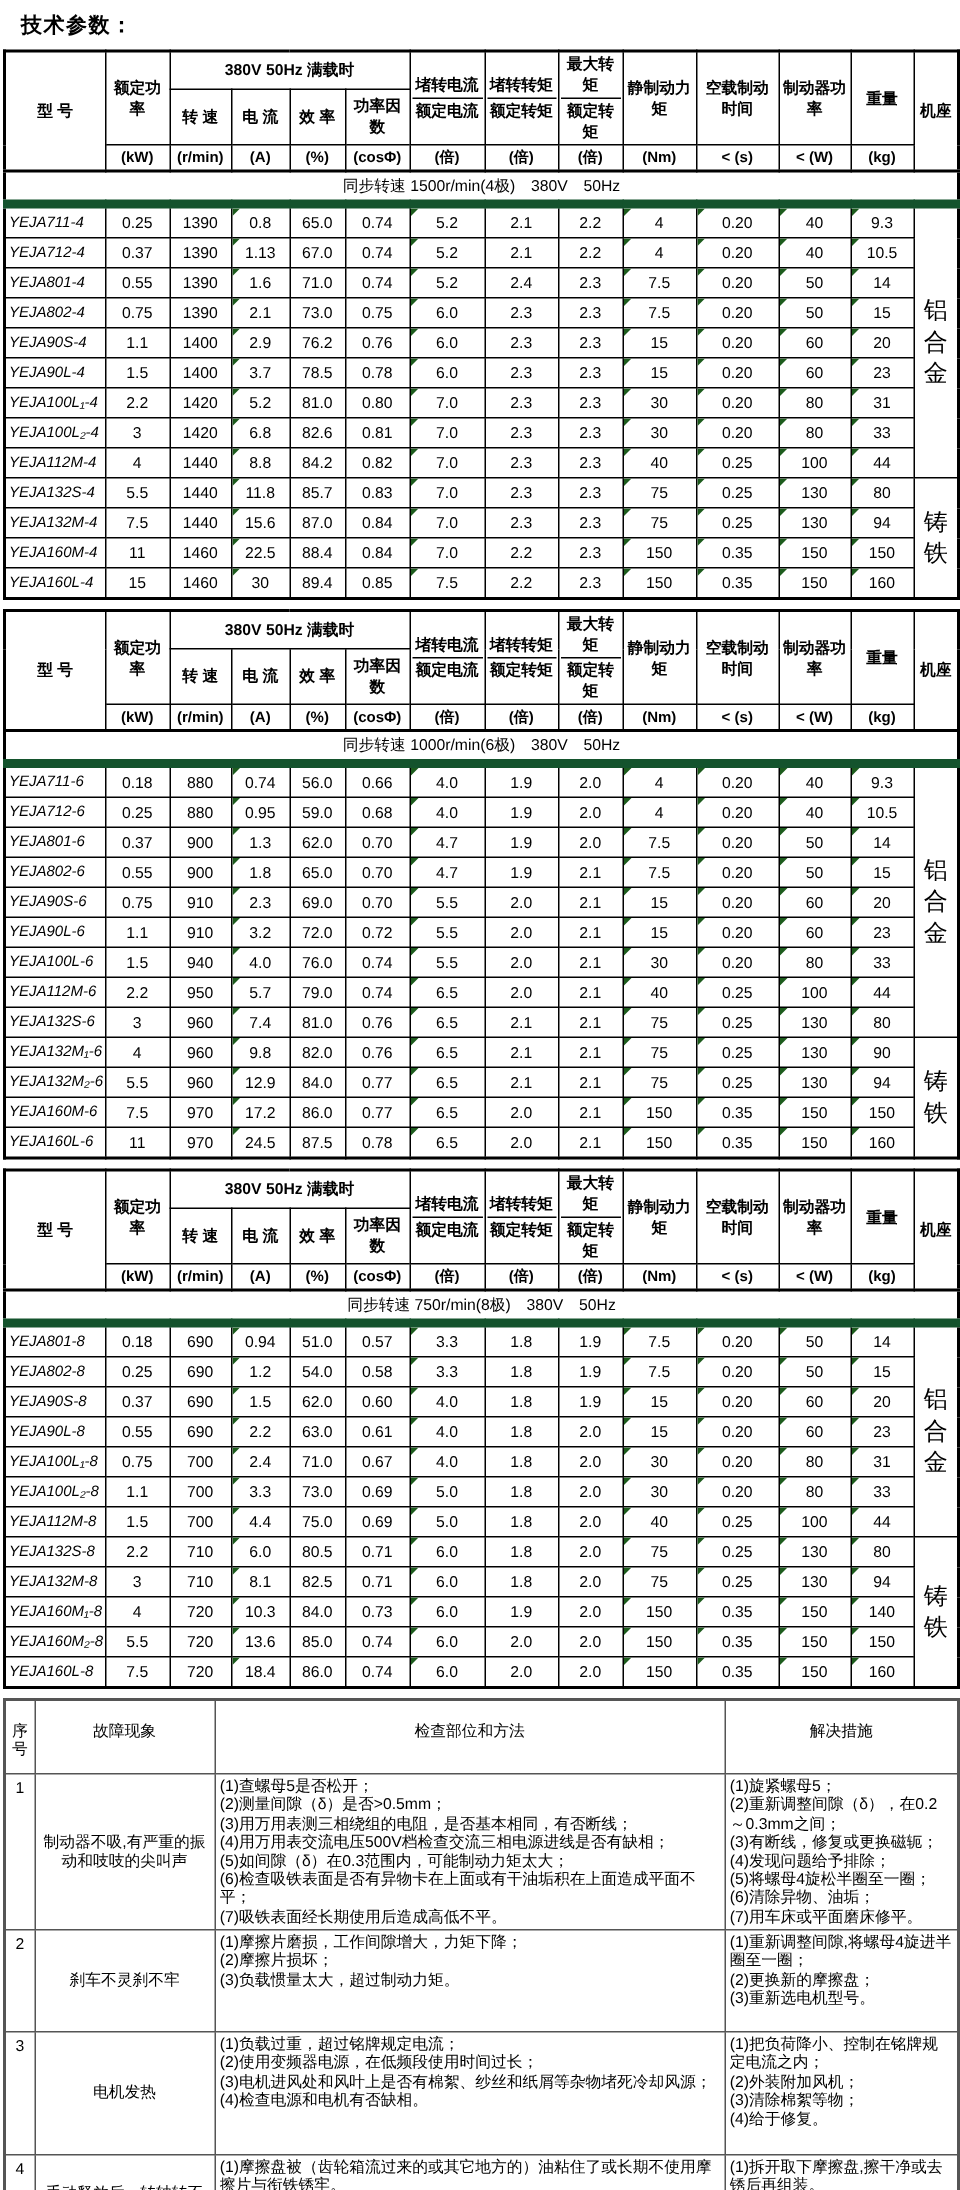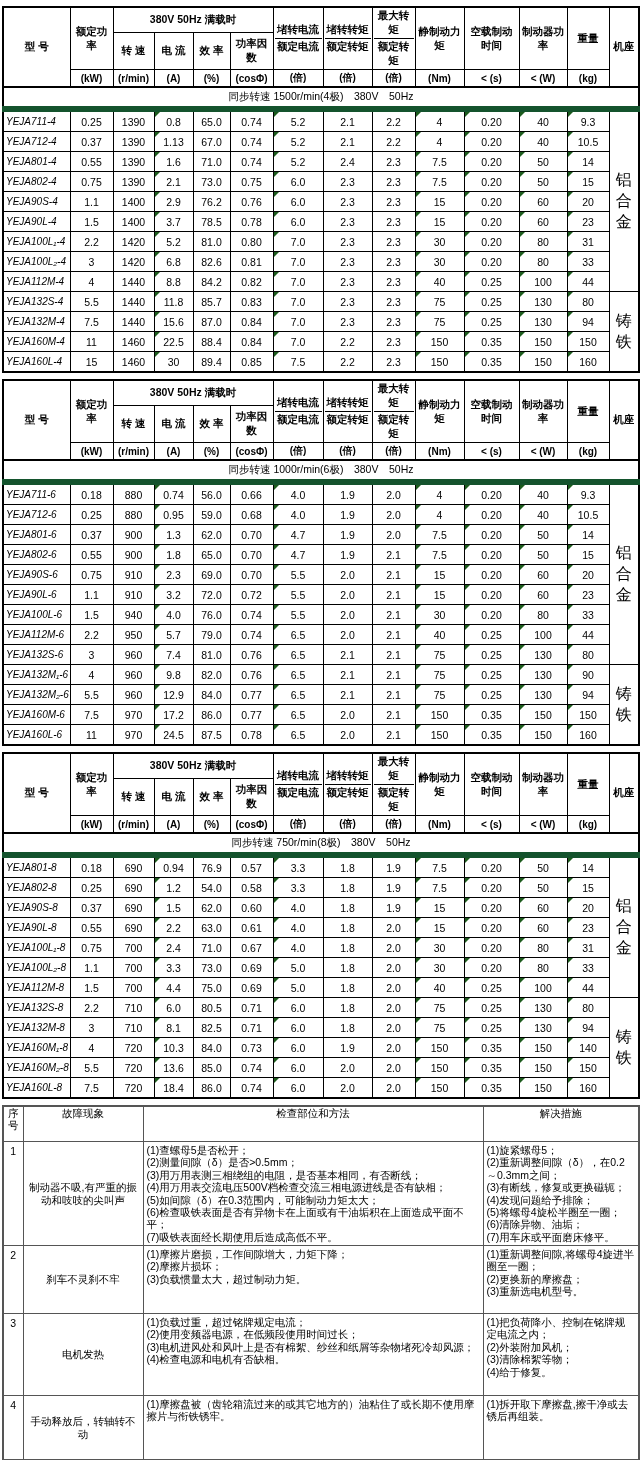--- a/index.html
+++ b/index.html
@@ -25,33 +25,34 @@
   .frac .den { display:block; padding-top:1px; }
   
   td.tri::before { content:""; position:absolute; top:0; left:0; width:0; height:0;
     border-top:5px solid #1d5c1d; border-right:5px solid transparent; }
 
   
   .fault-wrap { position:relative; }
   table.fault { border-collapse:collapse; table-layout:fixed; width:636px; border:2px solid #555; }
   .fault th, .fault td { border:1px solid #555; font-size:10.5px; vertical-align:top;
     padding:2px 3px; line-height:1.18; word-break:break-all; }
-  .fault thead th { height:32px; font-weight:normal; text-align:center; vertical-align:top; padding-top:0; }
+  .fault thead th { height:32px; font-weight:normal; text-align:center; vertical-align:top; padding-top:14px; }
   .fault td.no-cell { text-align:center; padding-top:3px; }
   .fault td.symptom-cell { text-align:center; vertical-align:middle; }
   .fault tbody tr:nth-child(1) td { height:90px; }
   .fault tbody tr:nth-child(2) td { height:62px; }
   .fault tbody tr:nth-child(3) td { height:76px; }
   .fault tbody tr:nth-child(4) td { height:58px; }
   .fault .item { text-align:left; }
 </style>
 </head>
 <body>
 
 <div class="page">
+  <div class="sec-title">技术参数：</div>
   <div id="spec-tables">
       <table class="spec">
         <colgroup>
           <col style="width:67px">
           <col style="width:43px">
           <col style="width:41px">
           <col style="width:39px">
           <col style="width:37px">
           <col style="width:43px">
           <col style="width:50px">
@@ -610,21 +611,21 @@
         </thead>
         <tbody>
           <tr class="sub">
             <td colspan="14">同步转速 750r/min(8极)　380V　50Hz</td>
           </tr>
           <tr>
             <td class="model">YEJA801-8</td>
             <td class="">0.18</td>
             <td class="">690</td>
             <td class="tri">0.94</td>
-            <td class="">76.9</td>
+            <td class="">51.0</td>
             <td class="">0.57</td>
             <td class="tri">3.3</td>
             <td class="">1.8</td>
             <td class="">1.9</td>
             <td class="tri">7.5</td>
             <td class="tri">0.20</td>
             <td class="tri">50</td>
             <td class="tri">14</td>
             <td rowspan="7" class="frame-cell">铝合金</td>
           </tr>

